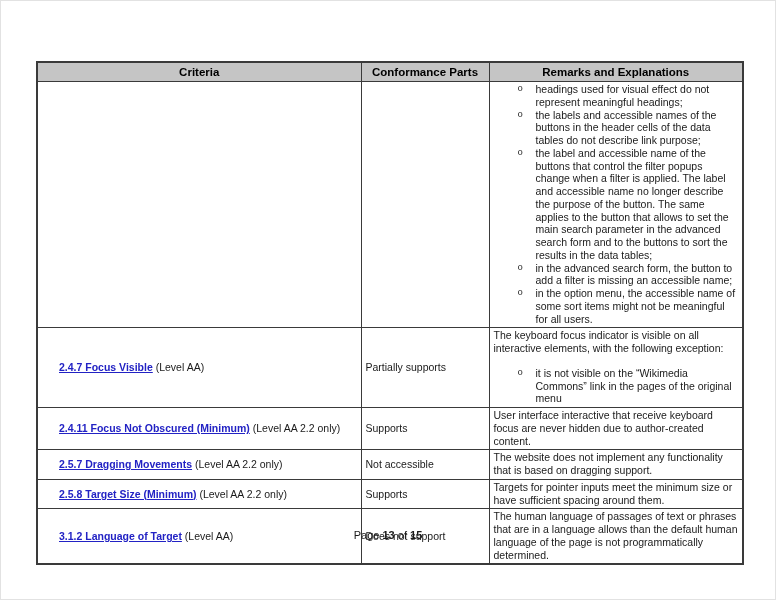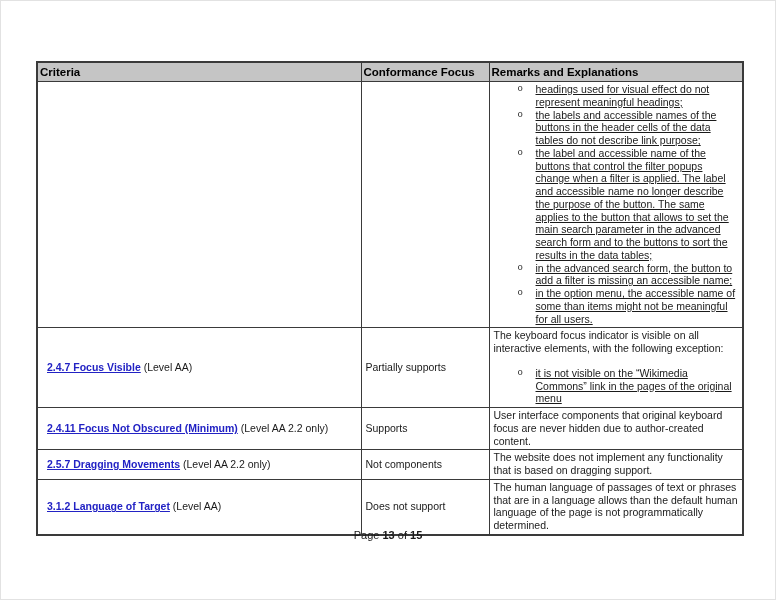--- a/index.html
+++ b/index.html
@@ -26,48 +26,48 @@
     table-layout:fixed;
   }
   table.conformance, table.conformance th, table.conformance td{
     border:1px solid var(--border);
   }
   table.conformance{border-width:2px;}
   th.hdr{
     background:var(--header-bg);
     font-weight:bold;
     font-size:11.5px;
-    text-align:left;
+    text-align:center;
     height:16px;
     padding:1px 2px;
     color:#000;
   }
   td{
     font-size:10.5px;
     line-height:12.75px;
     padding:2px 4px;
     vertical-align:middle;
     color:var(--text);
   }
-  td.criteria{padding-left:9px;}
+  td.criteria{padding-left:21px;}
   td.remarks{vertical-align:top;padding:1px 4px 2px 4px;}
   a.crit-link{
     color:var(--link);
     font-weight:bold;
     text-decoration:underline;
     cursor:pointer;
   }
   .bullet{display:flex;padding-left:24px;}
   .bullet .marker{
     flex:none;width:18px;
     font-family:"Liberation Mono", monospace;
     font-size:9px;
     line-height:12.75px;
   }
-  .bullet .btext{flex:1;text-decoration:underline;}
+  .bullet .btext{flex:1;}
   .blist.gap-above{margin-top:12px;}
   .footer{
     position:absolute;
     left:0;top:529px;width:776px;
     text-align:center;
     font-size:11px;
     color:var(--text);
   }
   .footer b{font-weight:bold;}
 </style>
@@ -78,21 +78,21 @@
 
   <table class="conformance">
     <colgroup>
       <col style="width:324px">
       <col style="width:128px">
       <col style="width:254px">
     </colgroup>
     <thead>
       <tr>
         <th class="hdr">Criteria</th>
-        <th class="hdr">Conformance Focus</th>
+        <th class="hdr">Conformance Parts</th>
         <th class="hdr">Remarks and Explanations</th>
       </tr>
     </thead>
     <tbody>
 
       <tr style="height:233px">
         <td class="criteria"></td>
         <td></td>
         <td class="remarks">
           <div class="blist">
@@ -107,21 +107,21 @@
             <div class="bullet">
               <span class="marker">o</span>
               <span class="btext">the label and accessible name of the buttons that control the filter popups change when a filter is applied. The label and accessible name no longer describe the purpose of the button. The same applies to the button that allows to set the main search parameter in the advanced search form and to the buttons to sort the results in the data tables;</span>
             </div>
             <div class="bullet">
               <span class="marker">o</span>
               <span class="btext">in the advanced search form, the button to add a filter is missing an accessible name;</span>
             </div>
             <div class="bullet">
               <span class="marker">o</span>
-              <span class="btext">in the option menu, the accessible name of some than items might not be meaningful for all users.</span>
+              <span class="btext">in the option menu, the accessible name of some sort items might not be meaningful for all users.</span>
             </div>
           </div>
         </td>
       </tr>
 
       <tr style="height:62px">
         <td class="criteria">
           <a class="crit-link">2.4.7 Focus Visible</a><span> (Level AA)</span>
         </td>
         <td>Partially supports</td>
@@ -135,34 +135,43 @@
           </div>
         </td>
       </tr>
 
       <tr style="height:28px">
         <td class="criteria">
           <a class="crit-link">2.4.11 Focus Not Obscured (Minimum)</a><span> (Level AA 2.2 only)</span>
         </td>
         <td>Supports</td>
         <td class="remarks">
-          <div>User interface components that original keyboard focus are never hidden due to author-created content.</div>
+          <div>User interface interactive that receive keyboard focus are never hidden due to author-created content.</div>
         </td>
       </tr>
 
       <tr style="height:28px">
         <td class="criteria">
           <a class="crit-link">2.5.7 Dragging Movements</a><span> (Level AA 2.2 only)</span>
         </td>
-        <td>Not components</td>
+        <td>Not accessible</td>
         <td class="remarks">
           <div>The website does not implement any functionality that is based on dragging support.</div>
         </td>
       </tr>
 
+      <tr style="height:28px">
+        <td class="criteria">
+          <a class="crit-link">2.5.8 Target Size (Minimum)</a><span> (Level AA 2.2 only)</span>
+        </td>
+        <td>Supports</td>
+        <td class="remarks">
+          <div>Targets for pointer inputs meet the minimum size or have sufficient spacing around them.</div>
+        </td>
+      </tr>
 
       <tr style="height:51px">
         <td class="criteria">
           <a class="crit-link">3.1.2 Language of Target</a><span> (Level AA)</span>
         </td>
         <td>Does not support</td>
         <td class="remarks">
           <div>The human language of passages of text or phrases that are in a language allows than the default human language of the page is not programmatically determined.</div>
         </td>
       </tr>

